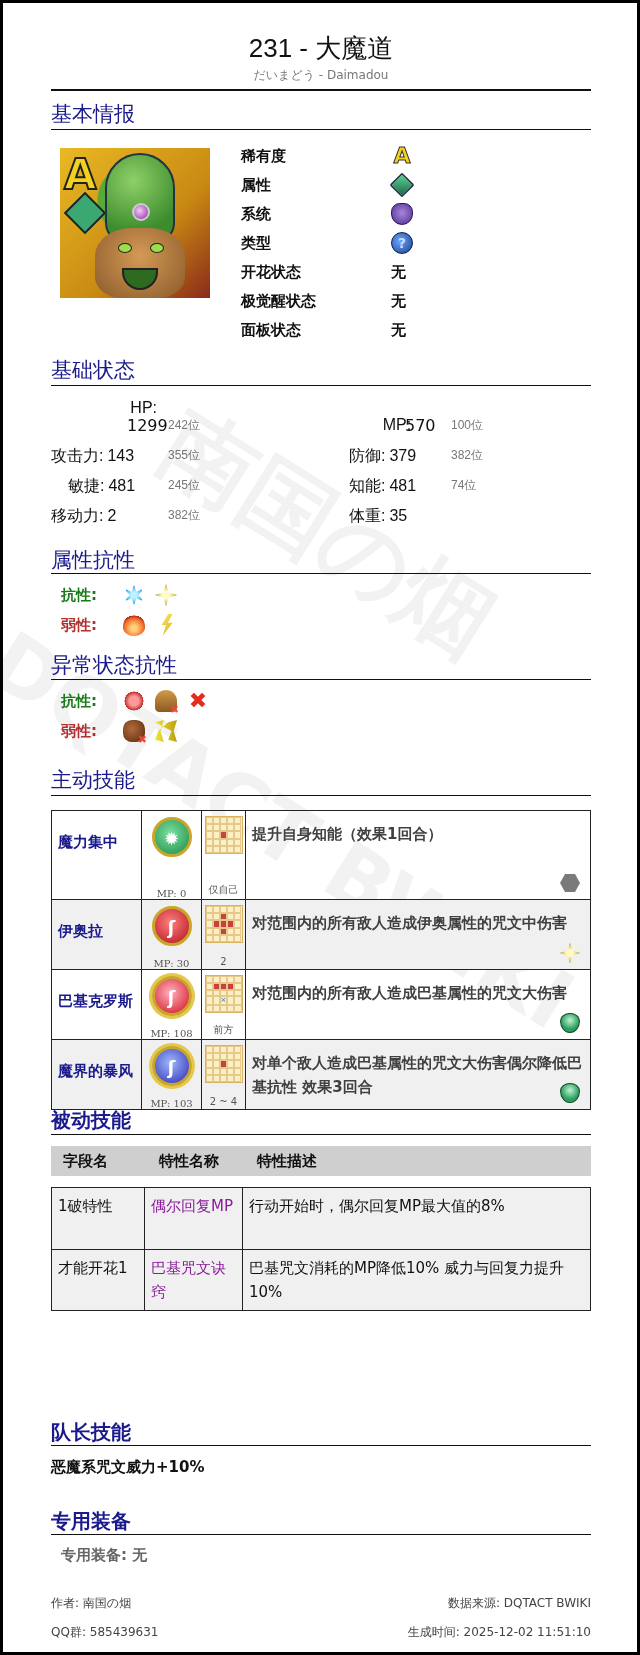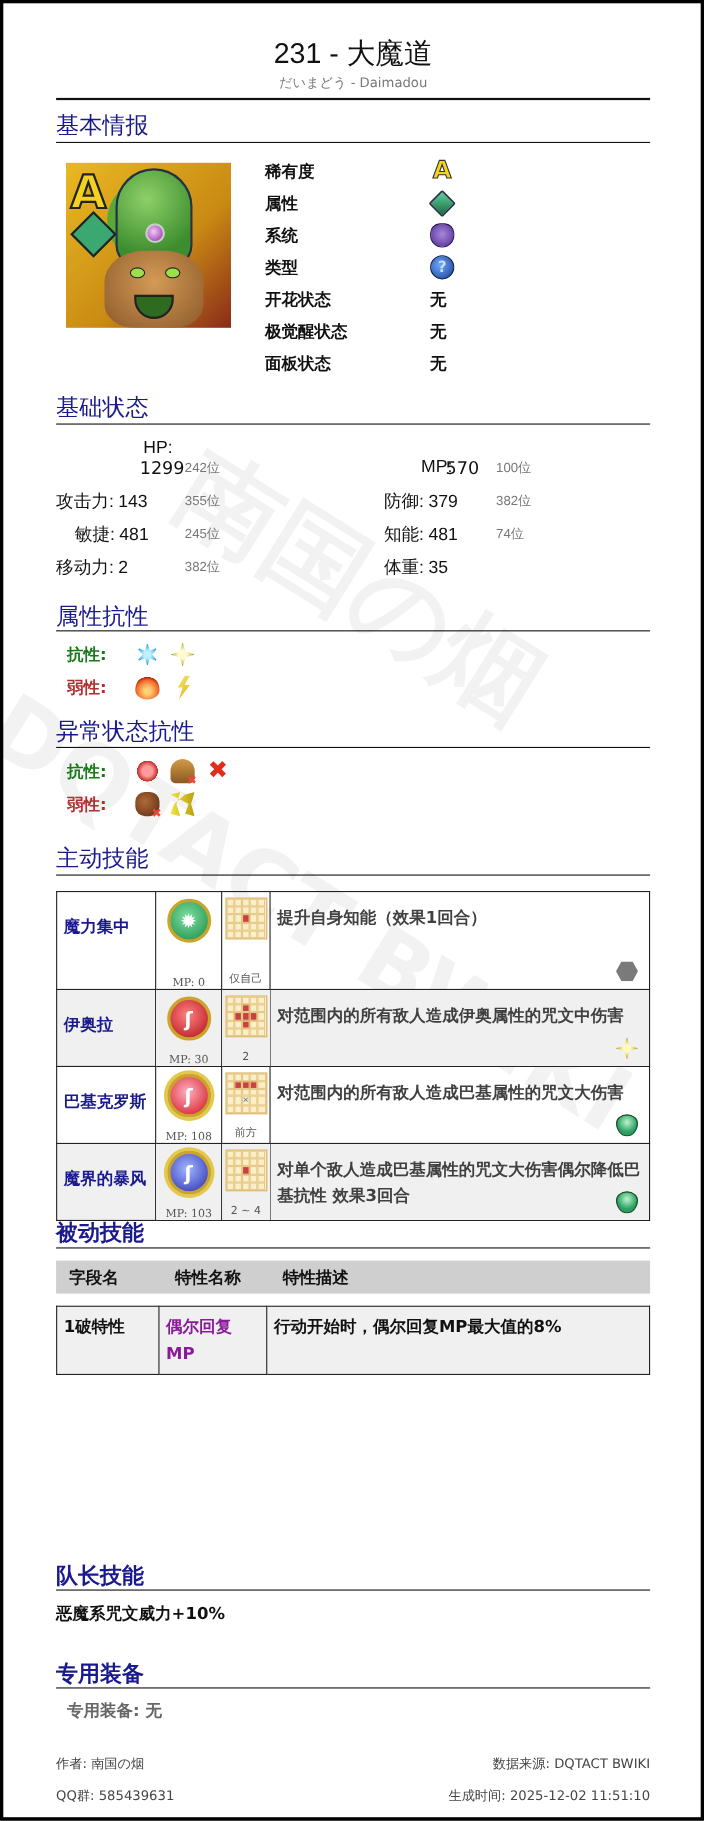--- a/index.html
+++ b/index.html
@@ -96,21 +96,21 @@
   .sk-desc { padding: 11px 6px 0; font-size: 15px; font-weight: bold; color: #404040; line-height: 24px; position: relative; }
   .sk-elem { position: absolute; right: 10px; bottom: 6px; width: 20px; height: 20px; }
   .e-neutral { background: #7a7a7a; clip-path: polygon(25% 5%,75% 5%,100% 50%,75% 95%,25% 95%,0 50%); }
   .e-light { background: radial-gradient(circle, #fff9c0 25%, #d4c040 55%, #5a4a10 70%, transparent 72%); clip-path: polygon(50% 0,62% 38%,100% 50%,62% 62%,50% 100%,38% 62%,0 50%,38% 38%); }
   .e-wind { background: radial-gradient(circle at 50% 35%, #bff5d0, #2aa060 60%); border-radius: 50% 50% 50% 50% / 40% 40% 60% 60%; border: 1px solid #1a4a2a; }
 
   .passive-head { position: absolute; left: 0; top: 1143px; width: 540px; height: 30px; background: #cfcfcf;
     font-size: 15px; font-weight: bold; display: flex; align-items: center; }
   .passive-head span { display: inline-block; }
   .passives { position: absolute; left: 0; top: 1184px; width: 540px; }
-  .passives td { border: 1px solid #222; vertical-align: top; padding: 6px 6px; font-size: 15px; font-weight: bold; line-height: 24px; }
+  .passives td { border: 1px solid #222; vertical-align: top; padding: 6px 6px; font-size: 15px; font-weight: normal; line-height: 24px; }
   .passives tr.alt td { background: #f0f0f0; }
   .p-field { width: 93px; color: #111; }
   .p-name { width: 98px; color: #8a1a9a; }
   .p-desc { color: #111; }
 
   .leader { position: absolute; left: 0; top: 1455px; font-size: 15px; font-weight: bold; }
   .equip { position: absolute; left: 10px; top: 1543px; font-size: 15px; font-weight: bold; color: #666; }
   .foot { position: absolute; font-size: 12px; color: #444; }
 </style>
 </head>
@@ -437,20 +437,25 @@
       <span style="padding-left:10px">特性描述</span>
     </div>
 
     <table class="passives">
       <tbody>
           <tr class="alt" style="height:62px">
         <td class="p-field">1破特性</td>
         <td class="p-name">偶尔回复MP</td>
         <td class="p-desc">行动开始时，偶尔回复MP最大值的8%</td>
       </tr>
+      <tr class="alt" style="height:59px">
+        <td class="p-field">才能开花1</td>
+        <td class="p-name">巴基咒文诀窍</td>
+        <td class="p-desc">巴基咒文消耗的MP降低10% 威力与回复力提升10%</td>
+      </tr>
     </tbody>
       </table>
 
     <div class="section-title bold" style="top:1416px">队长技能</div>
     <div class="rule" style="top:1442px; height:1px"></div>
     <div class="leader">恶魔系咒文威力+10%</div>
 
     <div class="section-title bold" style="top:1505px">专用装备</div>
     <div class="rule" style="top:1531px; height:1px"></div>
     <div class="equip">专用装备: 无</div>

